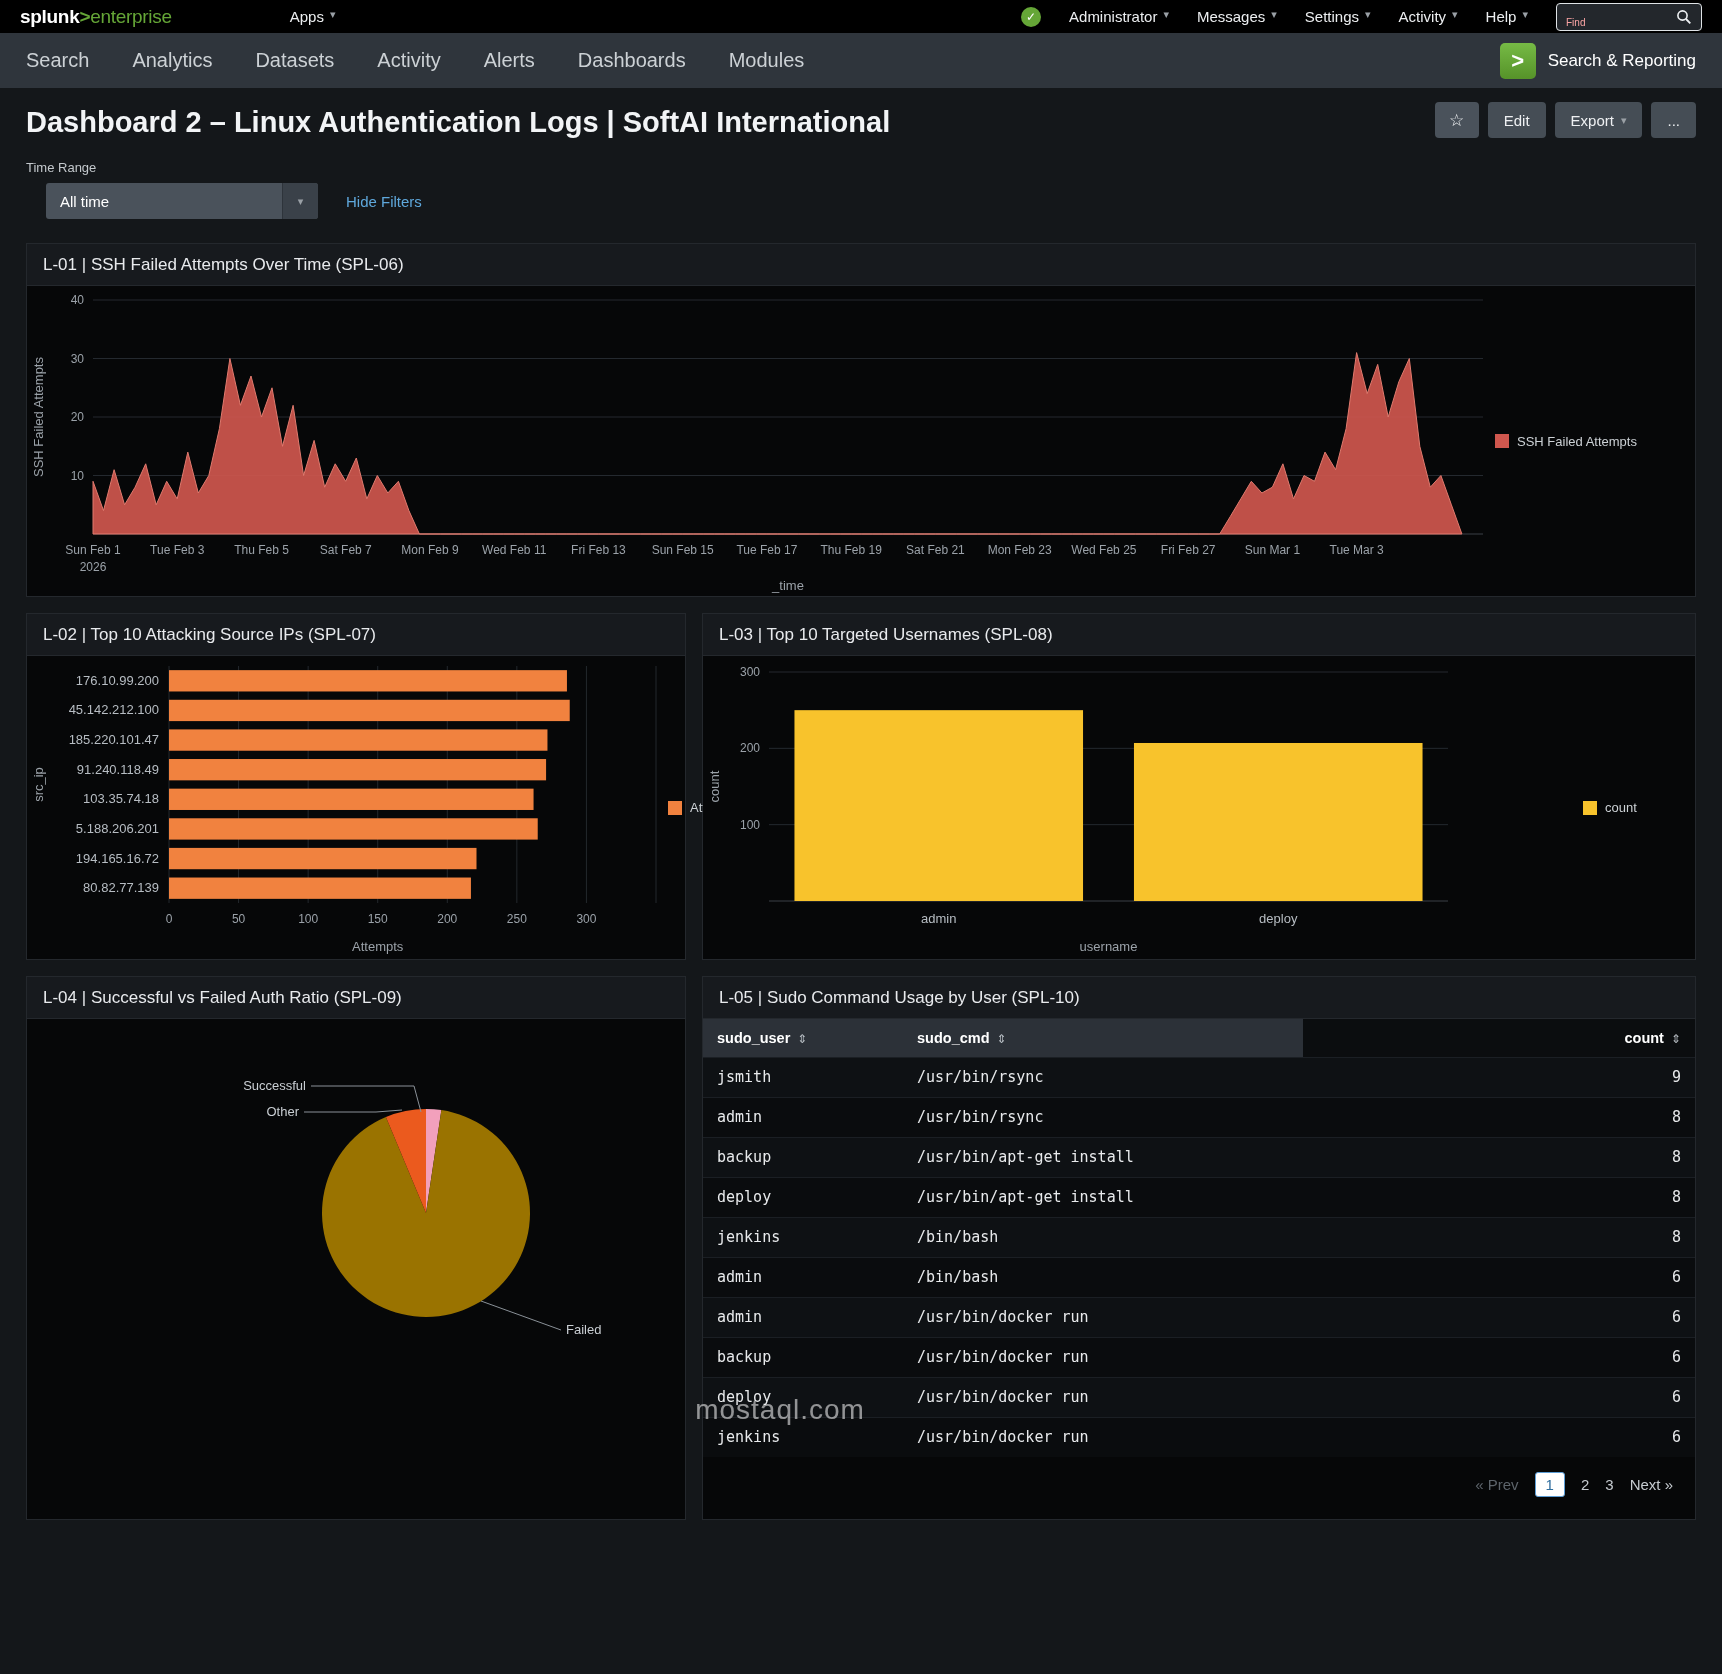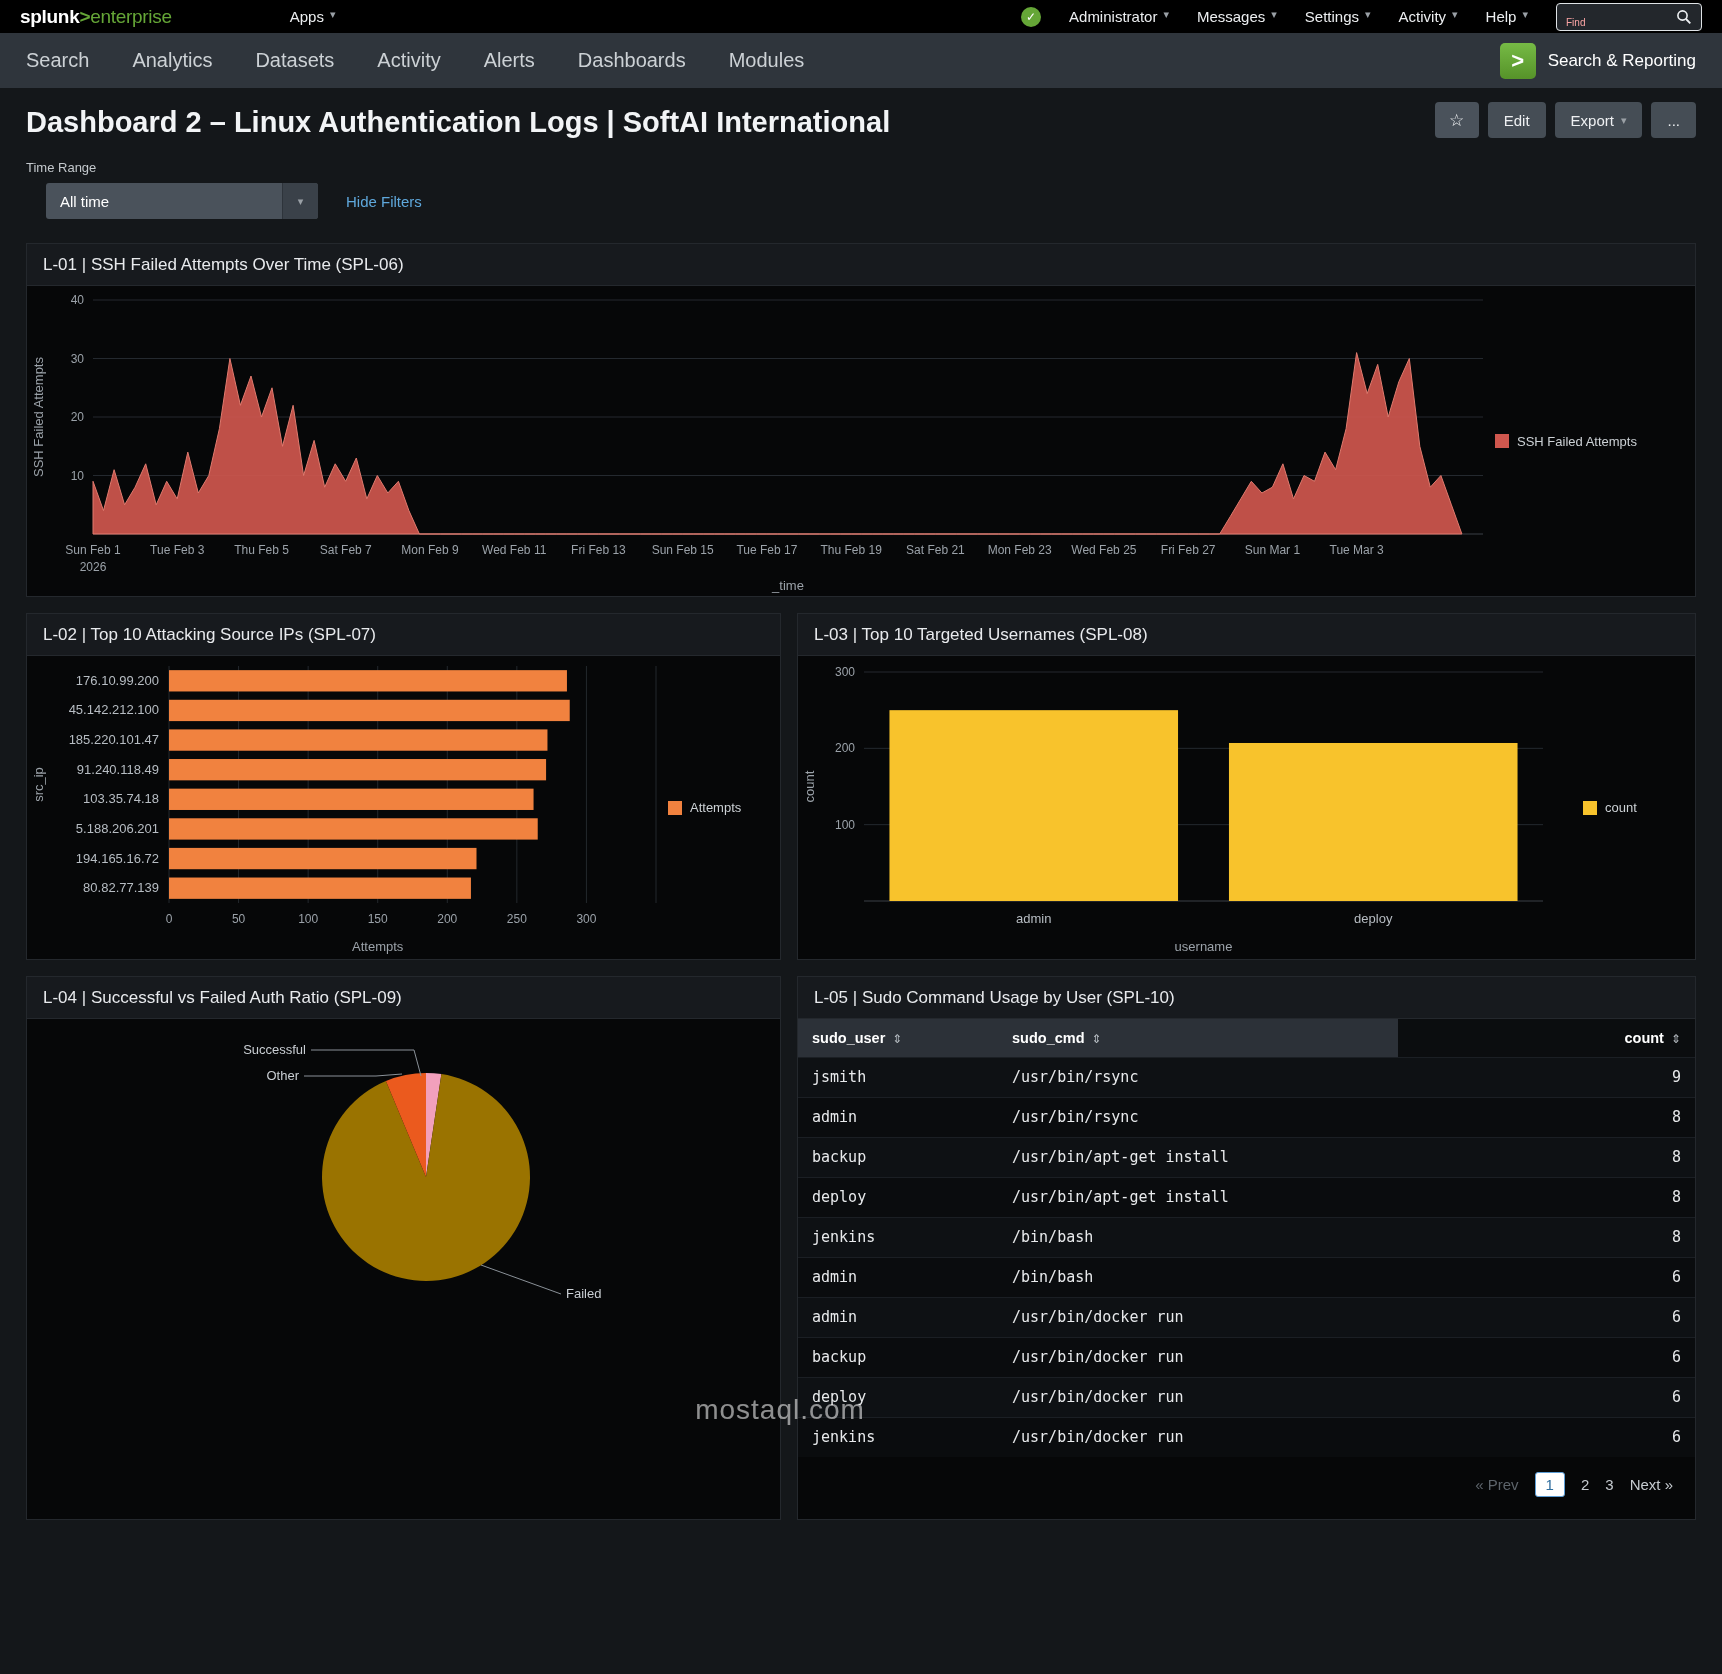--- a/index.html
+++ b/index.html
@@ -55,21 +55,21 @@
     display:flex; align-items:center; justify-content:center; }
   .hide-filters { margin-left:28px; color:#5fa8dc; font-size:15px; text-decoration:none; cursor:pointer; }
 
   
   .panels { margin-top:24px; display:flex; flex-direction:column; gap:16px; }
   .row { display:flex; gap:16px; }
   .panel { background:#0c0e10; border:1px solid #24282d; display:flex; flex-direction:column; }
   .panel-h { height:42px; flex:none; display:flex; align-items:center; padding:0 16px; font-size:17px;
     color:#e8eaed; background:#171a1e; border-bottom:1px solid #24282d; }
   .panel-b { background:#060708; position:relative; }
-  .w-left { width:755px; flex:none; }
+  .w-left { width:660px; flex:none; }
   .w-right { flex:1; }
 
   .chart-flex { display:flex; align-items:stretch; }
   .chart-host { flex:1; position:relative; }
   .legend { display:flex; flex-direction:column; justify-content:center; gap:8px;
     font-size:13px; color:#ccd1d5; padding-right:12px; }
   .legend.lg-wide { width:200px; }
   .legend.lg-sm { width:112px; }
   .legend-item { display:flex; align-items:center; gap:8px; }
   .swatch { width:14px; height:14px; flex:none; }
@@ -308,21 +308,21 @@
             </div>
           </div>
         </div>
       </section>
     </div>
 
     <div class="row">
       <section class="panel w-left">
         <div class="panel-h">L-04 | Successful vs Failed Auth Ratio (SPL-09)</div>
         <div class="panel-b h-row3">
-          <div class="chart-host" id="chart-pie" style="height:100%;"><svg width="753" height="500">
+          <div class="chart-host" id="chart-pie" style="height:100%;margin-top:36px;"><svg width="753" height="500">
                 <path d="M 399 158 L 399.0 54.0 A 104 104 0 0 1 414.4 55.1 Z" fill="#f2a0bc"></path>
                 <path d="M 399 158 L 414.4 55.1 A 104 104 0 1 1 358.9 62.0 Z" fill="#9a7300"></path>
                 <path d="M 399 158 L 358.9 62.0 A 104 104 0 0 1 399.0 54.0 Z" fill="#eb5a1e"></path>
                 <polyline points="284,31 387,31 394,57" fill="none" stroke="#8a9198" stroke-width="1"></polyline>
                 <text x="279" y="35" text-anchor="end" font-size="13" fill="#c9ced3">Successful</text>
                 <polyline points="454,246 534,275" fill="none" stroke="#8a9198" stroke-width="1"></polyline>
                 <text x="539" y="279" text-anchor="start" font-size="13" fill="#c9ced3">Failed</text>
                 <polyline points="277,57 349,57 375,55" fill="none" stroke="#8a9198" stroke-width="1"></polyline>
                 <text x="272" y="61" text-anchor="end" font-size="13" fill="#c9ced3">Other</text>
               </svg></div>

